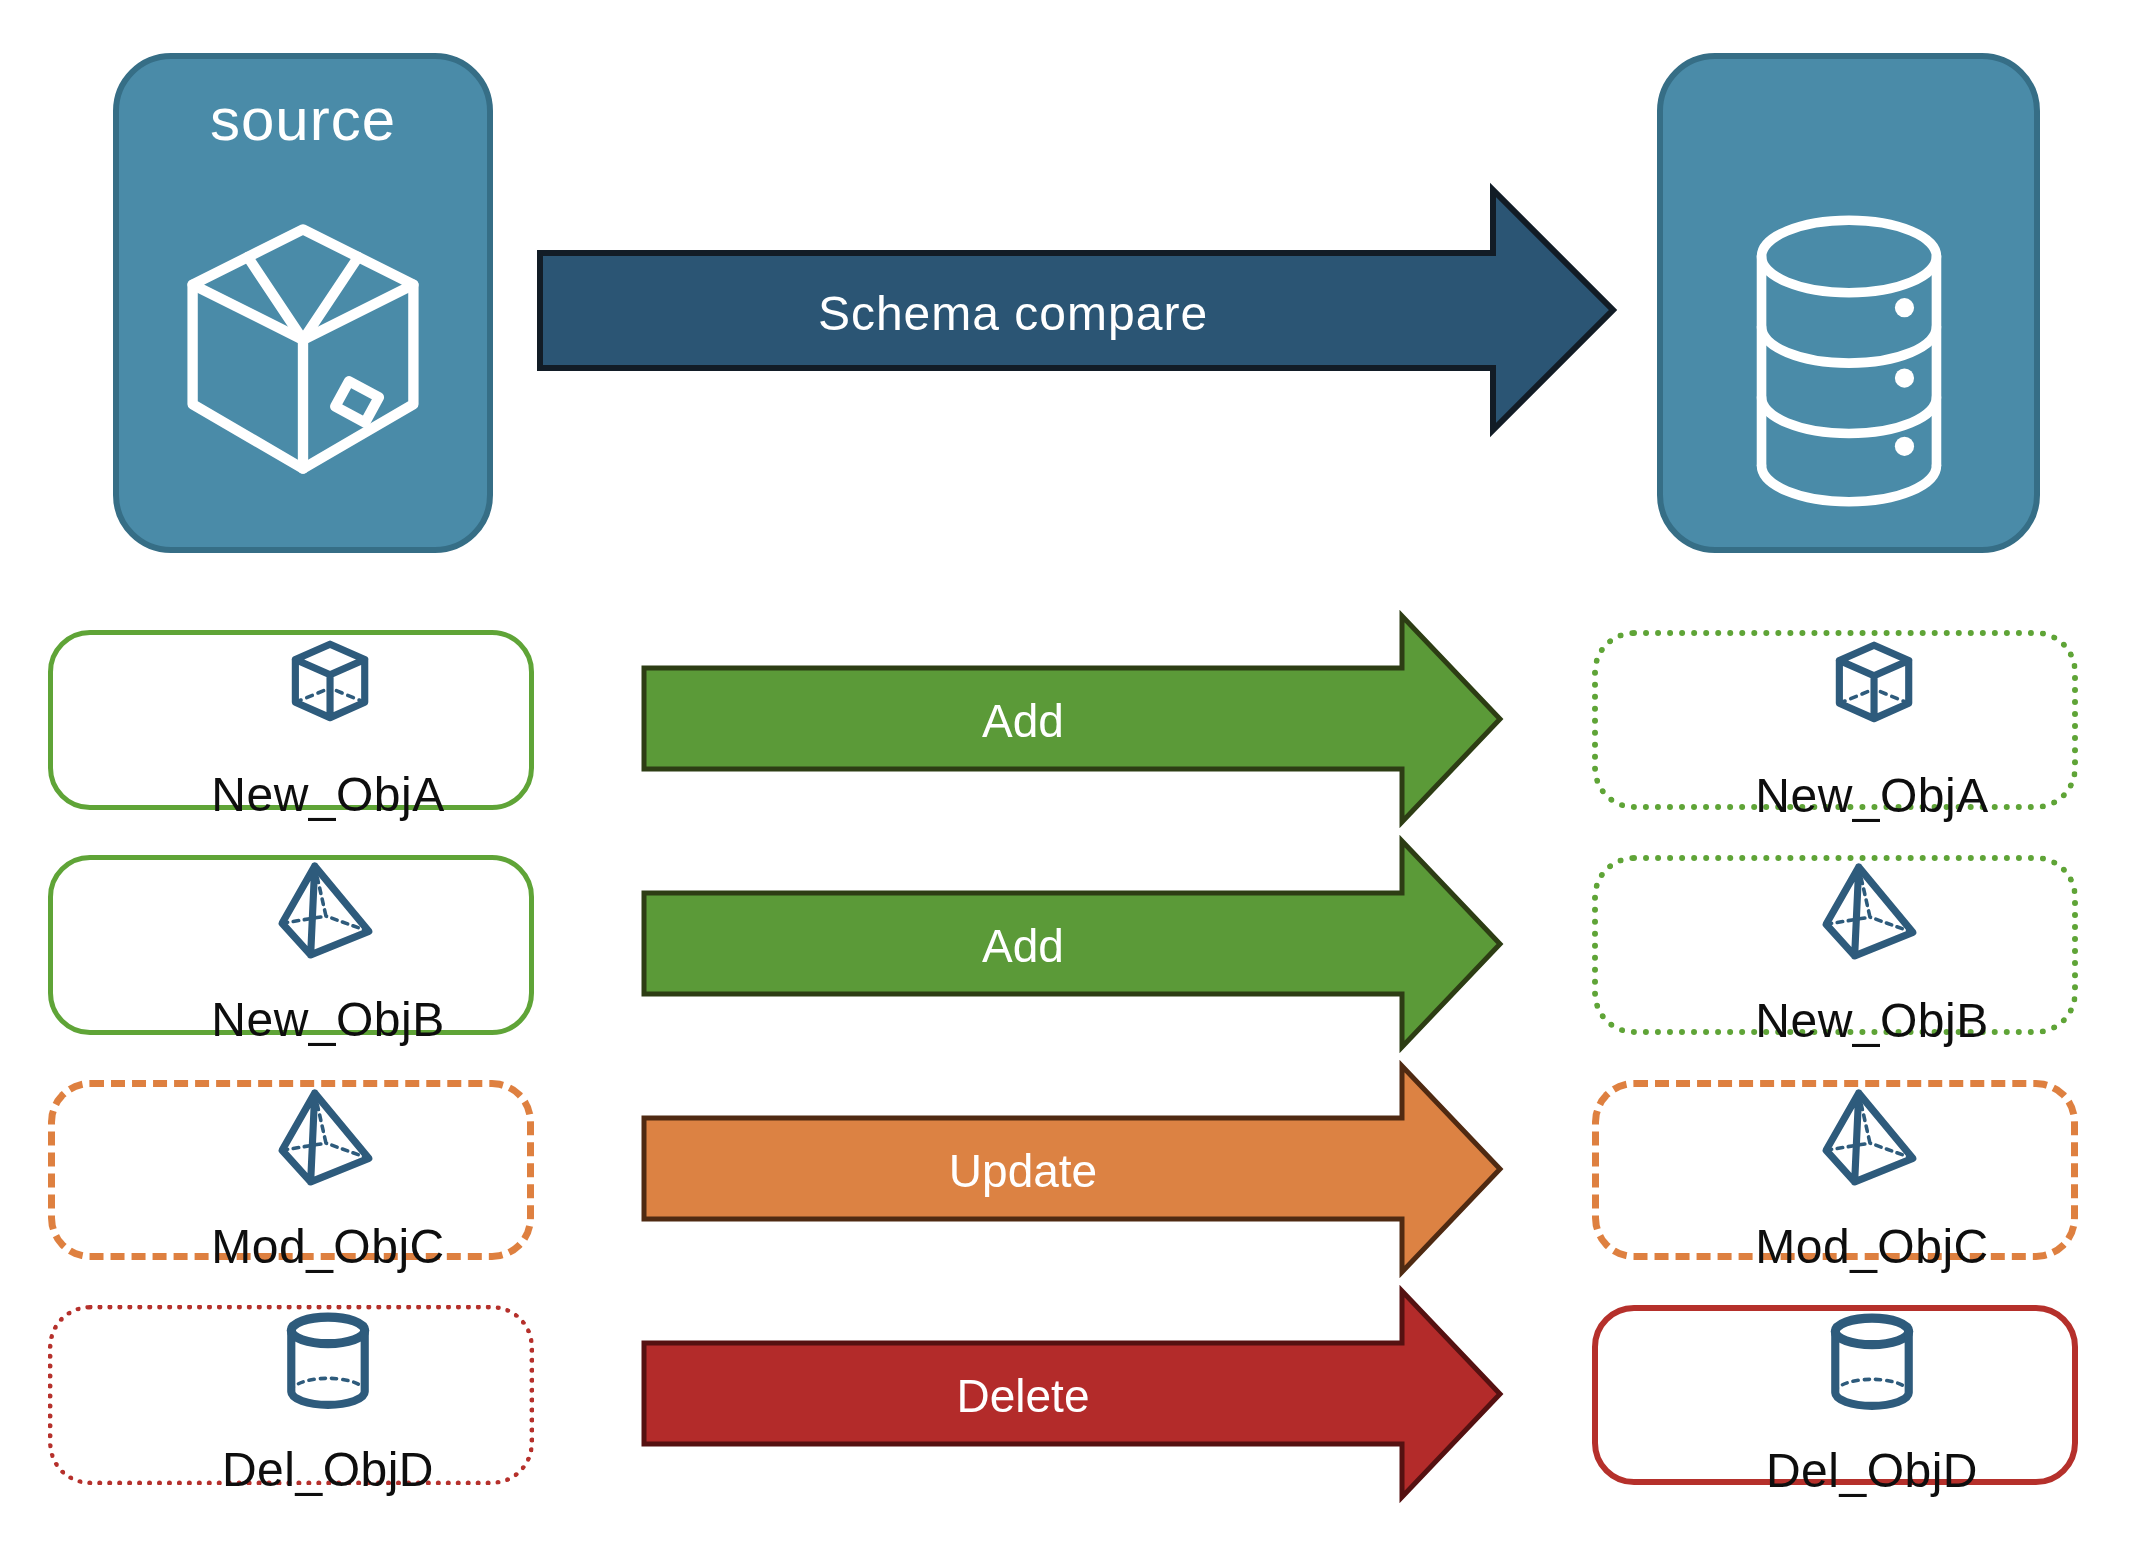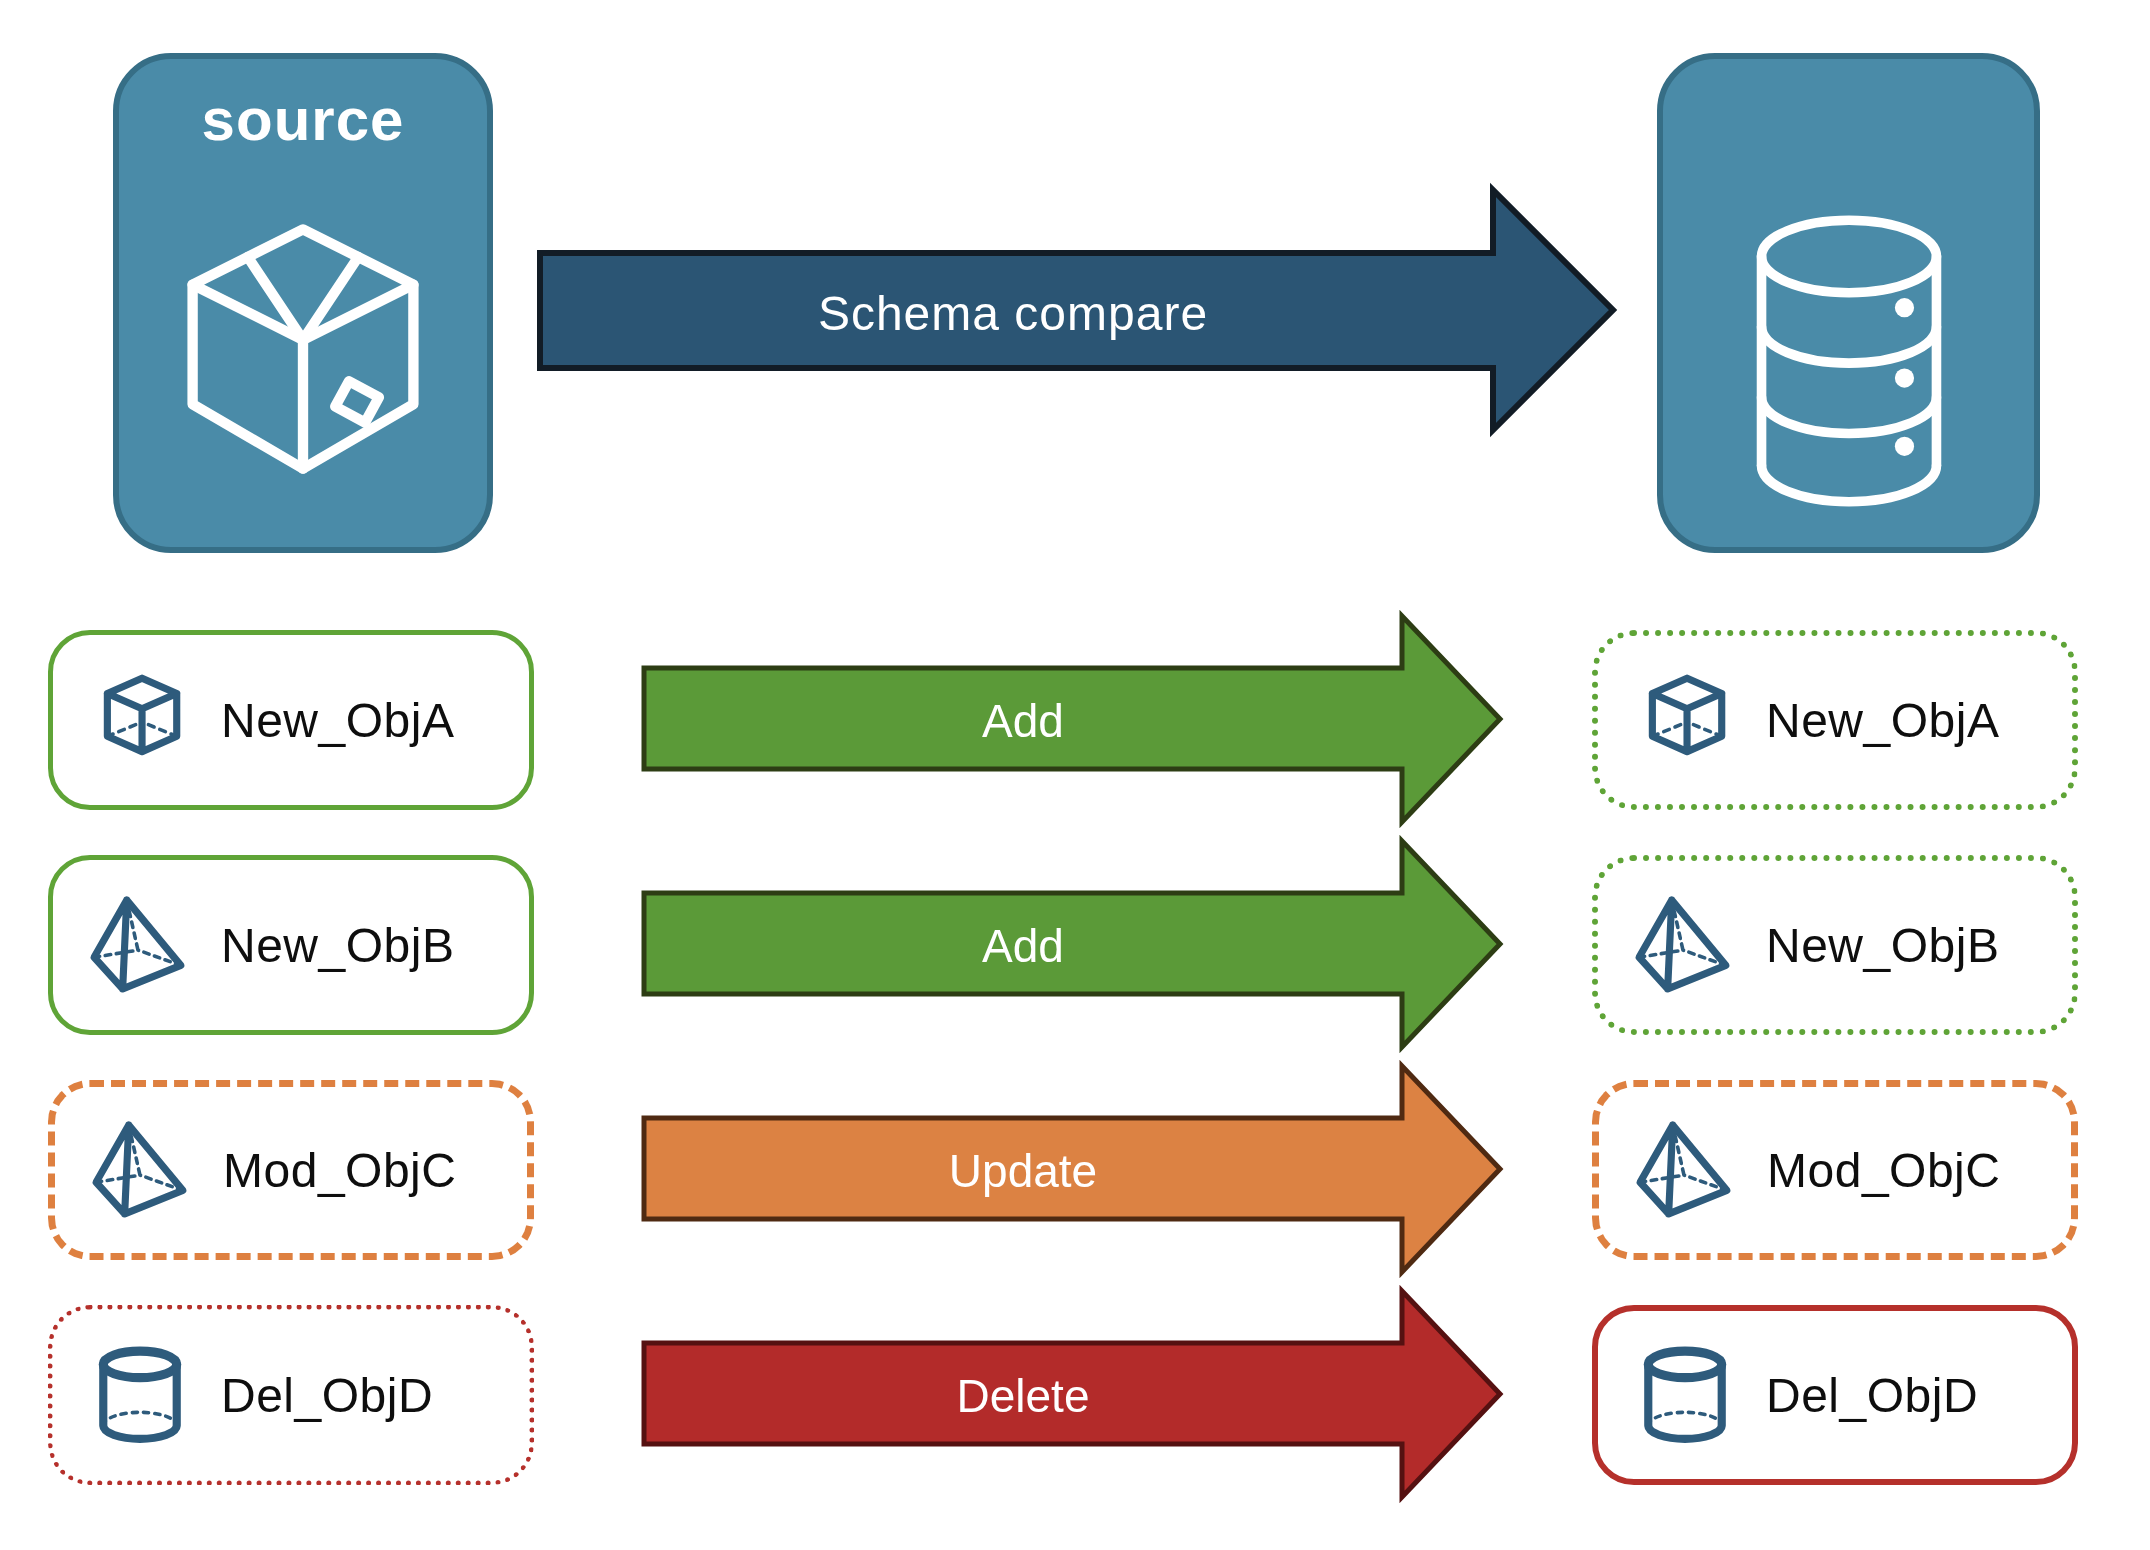--- a/index.html
+++ b/index.html
@@ -12,21 +12,21 @@
   .panel{
     position:absolute;top:53px;width:380px;height:500px;
     background:var(--panel-fill,#4A8BA8);
     border:6px solid var(--panel-border,#366E86);
     border-radius:58px;box-sizing:border-box;
   }
   .panel.src{left:113px;}
   .panel.tgt{left:1657px;width:383px;}
   .panel-title{
     margin-top:26px;text-align:center;color:#ffffff;
-    font-size:60px;font-weight:700;letter-spacing:1px;
+    font-size:60px;font-weight:400;letter-spacing:1px;
   }
   .panel-icon{
     position:absolute;left:50%;transform:translateX(-50%);
     stroke:#ffffff;fill:none;
   }
   .panel-icon.pkg{top:152px;width:276px;height:299px;}
   .panel-icon.db{top:142px;width:235px;height:320px;}
 
   
   #arrows{position:absolute;left:0;top:0;width:2150px;height:1550px;pointer-events:none;}
@@ -39,21 +39,21 @@
     fill:var(--arrow-text,#ffffff);
     font-family:"Liberation Sans",sans-serif;font-size:46px;
     text-anchor:middle;dominant-baseline:central;
   }
   text.compare-label{font-size:48px;letter-spacing:1px;}
 
   
   .obj-box{
     position:absolute;width:486px;height:180px;border-radius:42px;
     box-sizing:border-box;background:#fff;
-    display:flex;align-items:center;padding-left:36px;gap:30px;
+    display:flex;align-items:center;padding-left:74px;gap:30px;flex-direction:column;
   }
   .obj-box .obj-icon{width:102px;height:102px;flex:0 0 auto;stroke:var(--icon-blue,#2E5B7C);fill:none;}
   .obj-box .obj-label{
     font-size:48px;color:var(--label-text,#0E0E0E);letter-spacing:0.5px;white-space:nowrap;
   }
   .solid-green {border:5px solid  var(--green-outline,#5FA437);}
   .dotted-green{border:6px dotted var(--green-outline,#5FA437);}
   .dashed-orange{border:7px dashed var(--orange-outline,#DE8040);}
   .dotted-red  {border:5px dotted var(--red-outline,#B5302B);}
   .solid-red   {border:6px solid  var(--red-outline,#B5302B);}

